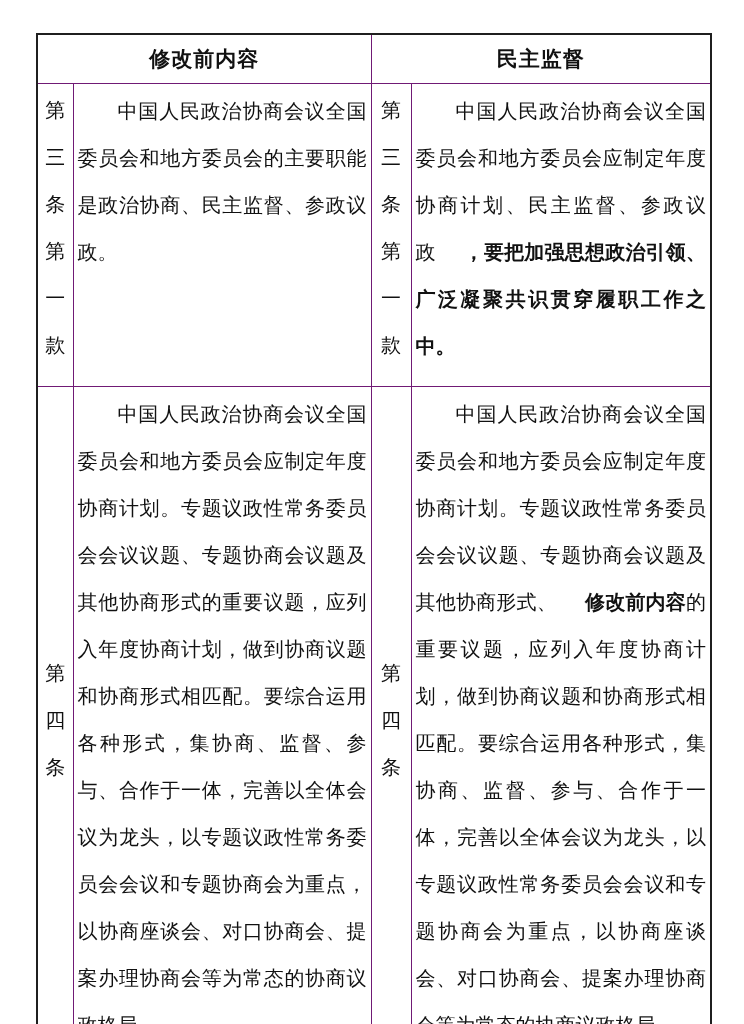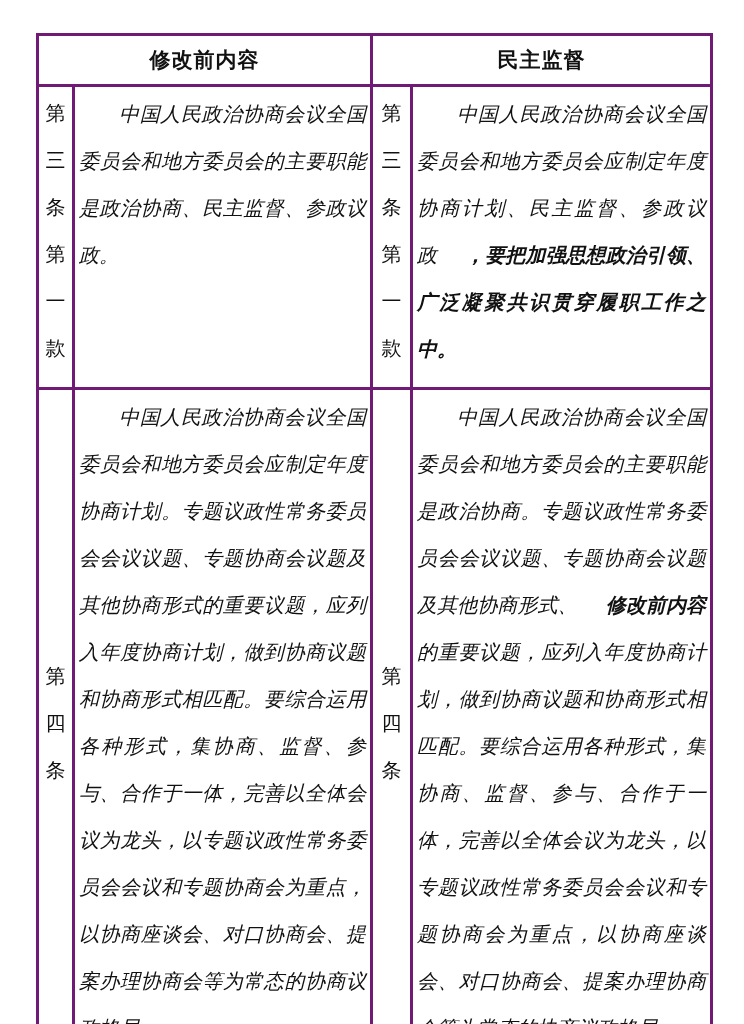--- a/index.html
+++ b/index.html
@@ -14,21 +14,21 @@
     position: absolute;
     left: 36px;
     top: 33px;
     width: 674px;
     border-collapse: collapse;
     table-layout: fixed;
     border: 2px solid #1f1f1f;
     color: #111111;
   }
   table.revision td, table.revision th {
-    border: 3px solid #701a75;
+    border: 1px solid #701a75;
     padding: 4px;
     overflow: hidden;
   }
   th.hdr {
     height: 40px;
     font-family: "Liberation Sans", sans-serif;
     font-weight: 700;
     font-size: 21px;
     text-align: center;
     vertical-align: middle;
@@ -50,21 +50,20 @@
     font-size: 20px;
     line-height: 47px;
     vertical-align: top;
     padding: 2px 13px 6px 13px;
   }
   td.txt p {
     margin: 0;
     text-indent: 2em;
     text-align: justify;
     text-justify: inter-character;
-    font-style: italic;
   }
   .ins {
     font-family: "Liberation Sans", sans-serif;
     font-weight: 700;
     margin-left: 28px;
   }
 </style>
 </head>
 <body>
 
@@ -93,18 +92,18 @@
       </td>
     </tr>
 
     <tr style="height:612px">
       <td class="lbl mid">第四条</td>
       <td class="txt">
         <p><span>中国人民政治协商会议全国委员会和地方委员会应制定年度协商计划。专题议政性常务委员会会议议题、专题协商会议题及其他协商形式的重要议题，应列入年度协商计划，做到协商议题和协商形式相匹配。要综合运用各种形式，集协商、监督、参与、合作于一体，完善以全体会议为龙头，以专题议政性常务委员会会议和专题协商会为重点，以协商座谈会、对口协商会、提案办理协商会等为常态的协商议政格局。</span></p>
       </td>
       <td class="lbl mid">第四条</td>
       <td class="txt">
-        <p><span>中国人民政治协商会议全国委员会和地方委员会的主要职能是政治协商。专题议政性常务委员会会议议题、专题协商会议题及其他协商形式、</span><span class="ins">修改前内容</span><span>的重要议题，应列入年度协商计划，做到协商议题和协商形式相匹配。要综合运用各种形式，集协商、监督、参与、合作于一体，完善以全体会议为龙头，以专题议政性常务委员会会议和专题协商会为重点，以协商座谈会、对口协商会、提案办理协商会等为常态的协商议政格局。</span></p>
+        <p><span>中国人民政治协商会议全国委员会和地方委员会应制定年度协商计划。专题议政性常务委员会会议议题、专题协商会议题及其他协商形式、</span><span class="ins">修改前内容</span><span>的重要议题，应列入年度协商计划，做到协商议题和协商形式相匹配。要综合运用各种形式，集协商、监督、参与、合作于一体，完善以全体会议为龙头，以专题议政性常务委员会会议和专题协商会为重点，以协商座谈会、对口协商会、提案办理协商会等为常态的协商议政格局。</span></p>
       </td>
     </tr>
   </tbody>
     </table>
 </div>
 
 </body></html>

